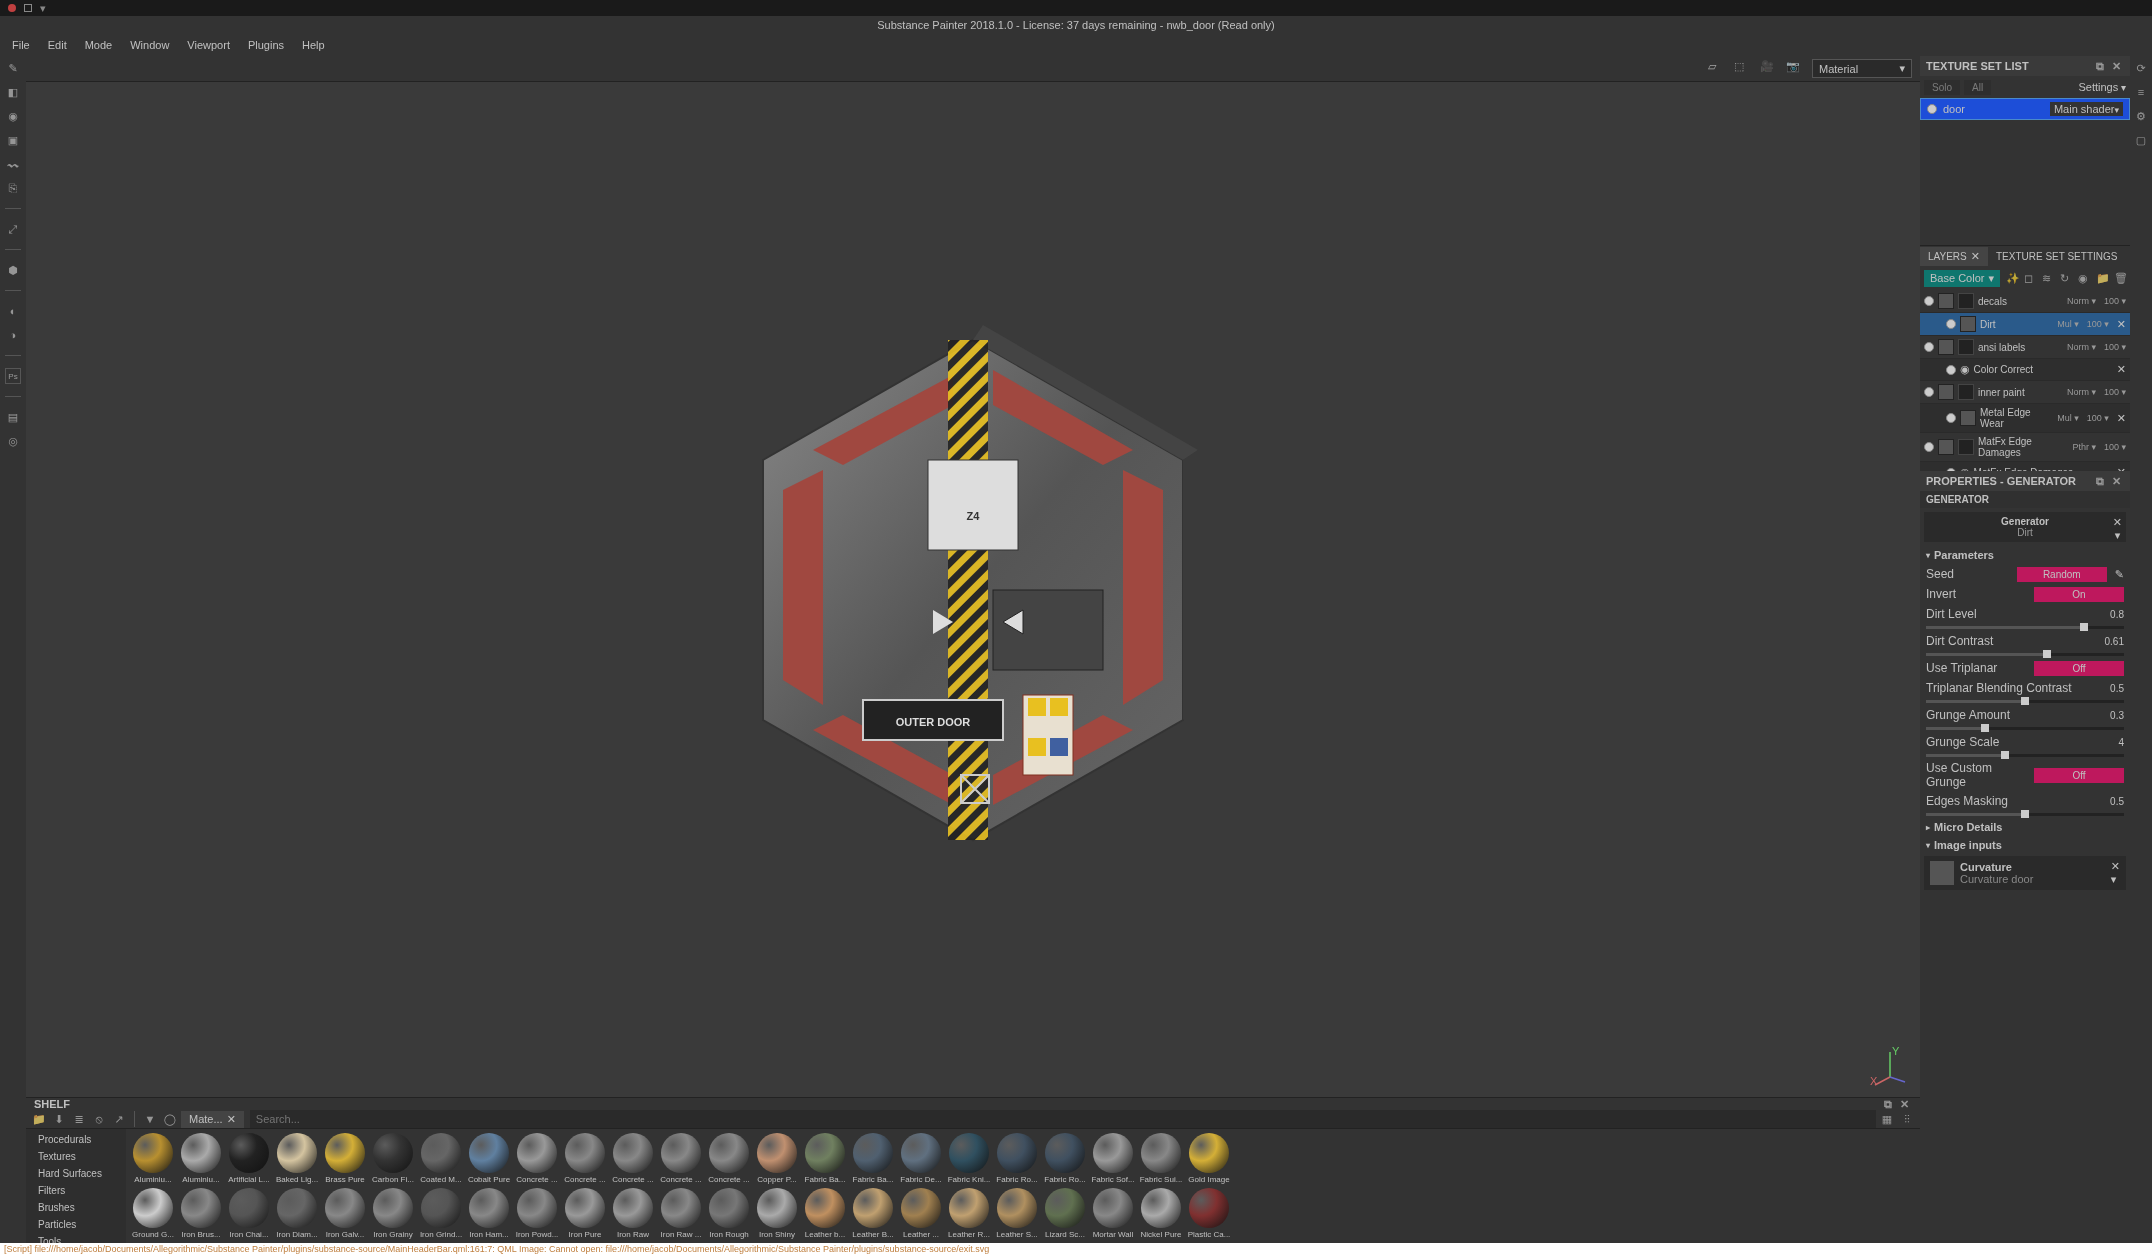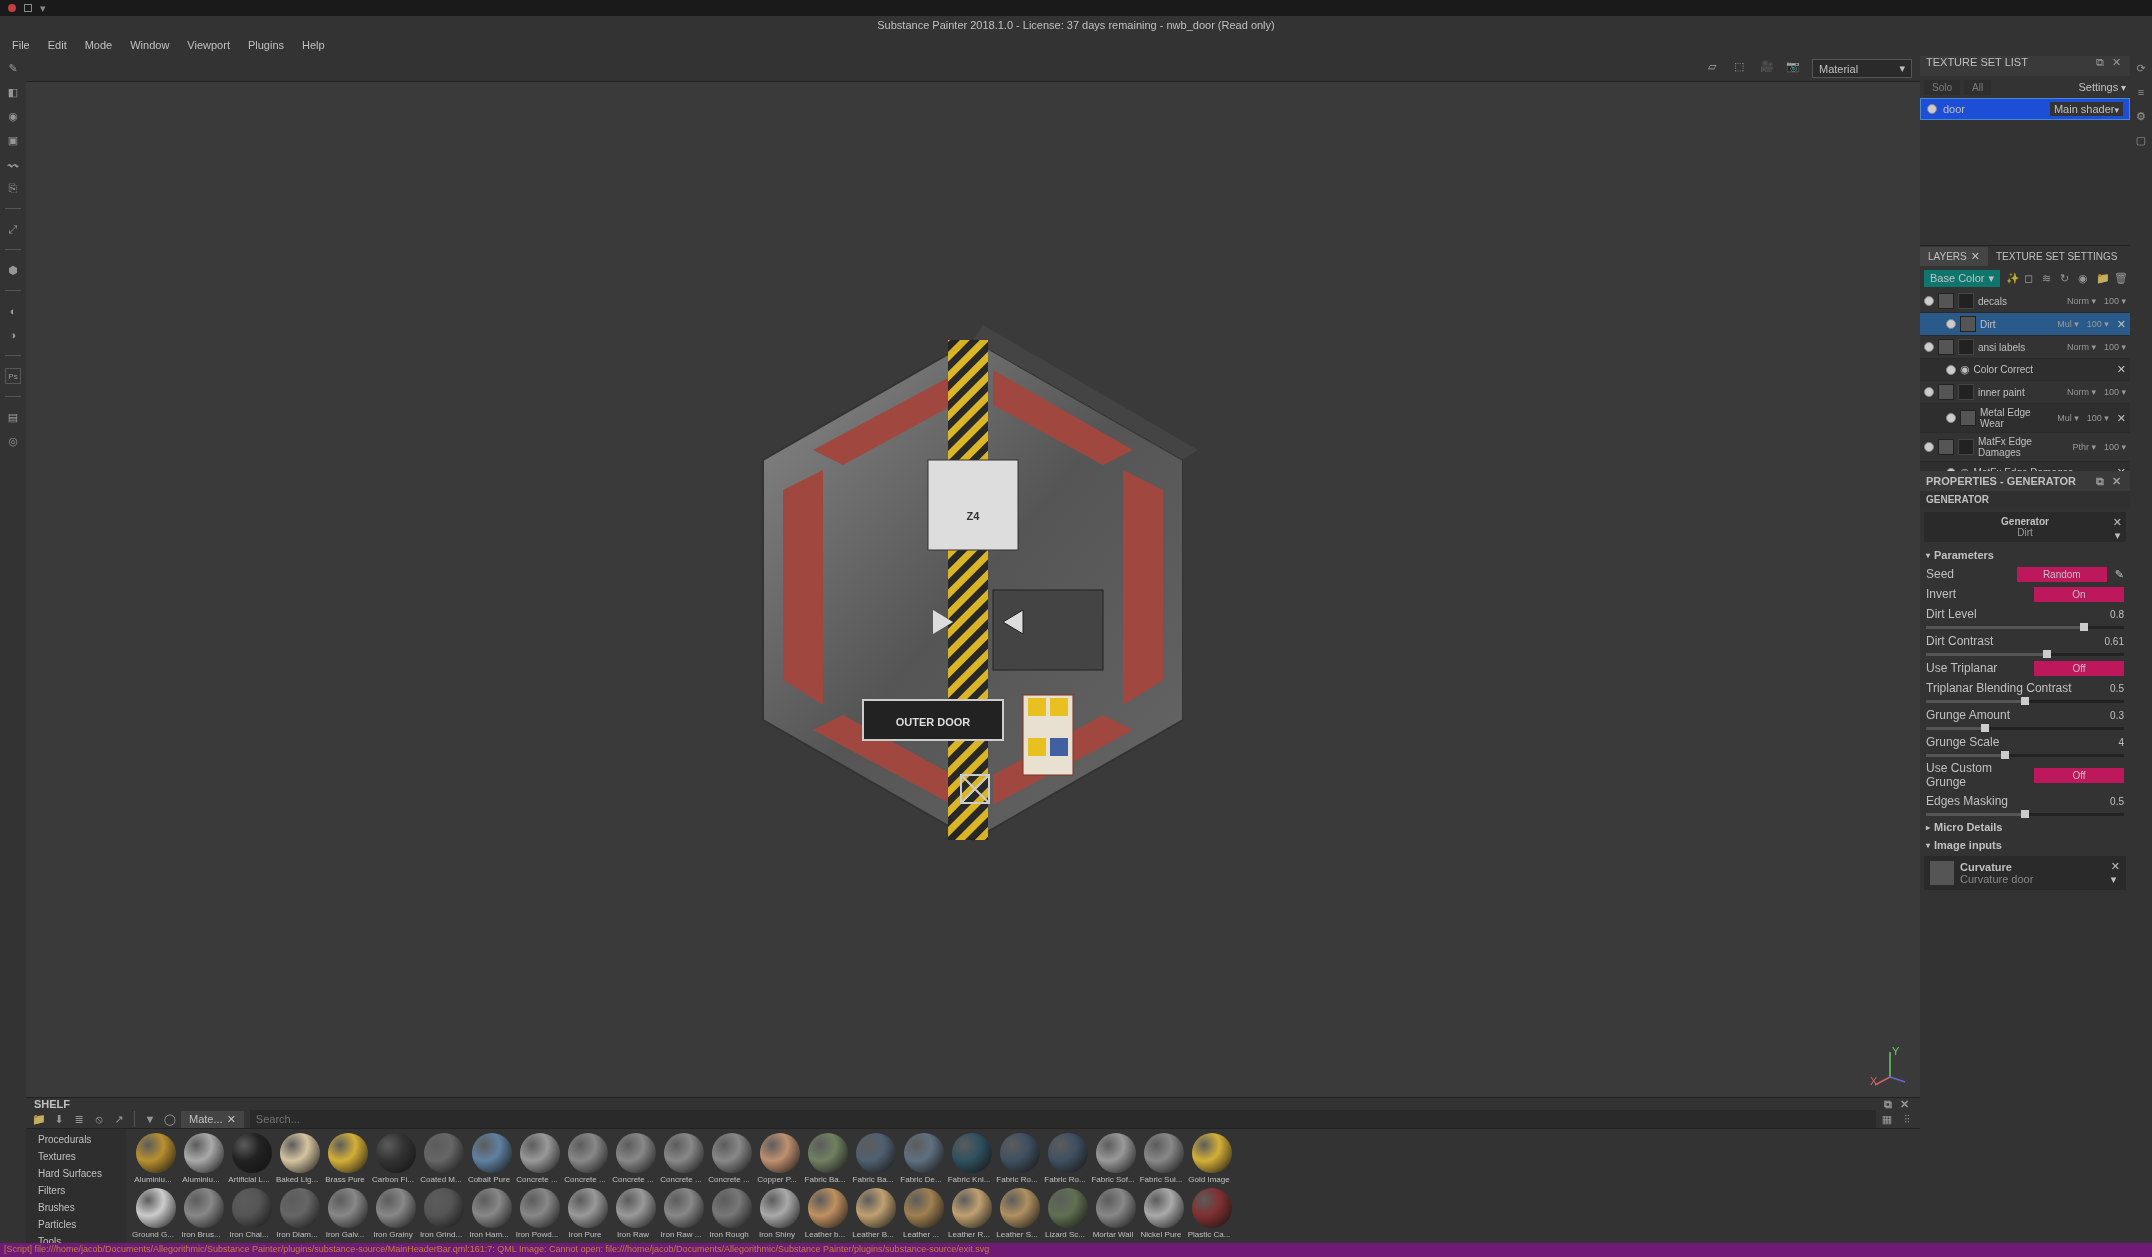--- a/index.html
+++ b/index.html
@@ -26,28 +26,28 @@
 .shelf-toolbar{height:24px;display:flex;align-items:center;gap:2px;padding:0 4px;border-bottom:1px solid #222}
 .shelf-btn{width:18px;height:18px;cursor:pointer;display:flex;align-items:center;justify-content:center;opacity:0.7}
 .shelf-search{flex:1;background:#2a2a2a;border:none;padding:3px 6px;color:#888;margin-left:4px}
 .shelf-tab{background:#444;padding:2px 8px;display:flex;align-items:center;gap:4px;font-size:10px}
 .shelf-body{flex:1;display:flex}
 .shelf-sidebar{width:100px;background:#2e2e2e;display:flex;flex-direction:column;padding:2px 0}
 .shelf-cat{padding:3px 12px;cursor:pointer;font-size:10px}
 .shelf-cat.active{background:#2a5a8a}
 .shelf-grid{flex:1;overflow:hidden;padding:4px;display:flex;flex-direction:column;gap:4px}
 .mat-row{display:flex;gap:2px}
-.mat-cell{width:46px;display:flex;flex-direction:column;align-items:flex-end;gap:2px;cursor:pointer}
+.mat-cell{width:46px;display:flex;flex-direction:column;align-items:center;gap:2px;cursor:pointer}
 .mat-ball{width:40px;height:40px;border-radius:50%;background:radial-gradient(circle at 30% 30%,#888,#333)}
 .mat-label{font-size:8px;text-align:center;white-space:nowrap;overflow:hidden;text-overflow:ellipsis;width:46px}
-.status-bar{position:absolute;bottom:0;left:0;right:0;height:14px;background:#701a75;font-size:9px;color:#c08040;padding:1px 4px;white-space:nowrap;overflow:hidden}
+.status-bar{position:absolute;bottom:0;left:0;right:0;height:14px;background:#ffffff;font-size:9px;color:#c08040;padding:1px 4px;white-space:nowrap;overflow:hidden}
 .right-sidebar{width:22px;background:#333;display:flex;flex-direction:column;align-items:center;padding-top:4px;gap:8px}
 .right-panel{width:210px;background:#333;display:flex;flex-direction:column}
 .panel-section{border-bottom:1px solid #222}
-.panel-header{height:20px;background:#3a3a3a;display:flex;align-items:flex-start;justify-content:space-between;padding:0 6px;font-size:10px;font-weight:normal}
+.panel-header{height:20px;background:#3a3a3a;display:flex;align-items:center;justify-content:space-between;padding:0 6px;font-size:10px;font-weight:bold}
 .panel-header-icons{display:flex;gap:4px}
 .hdr-icon{width:12px;height:12px;cursor:pointer;opacity:0.7}
 .tset-toolbar{height:22px;display:flex;align-items:center;padding:0 4px;gap:4px}
 .btn-small{background:#2a2a2a;padding:2px 8px;font-size:10px;cursor:pointer;opacity:0.5}
 .settings-drop{margin-left:auto;font-size:10px;cursor:pointer}
 .tset-item{display:flex;align-items:center;padding:3px 6px;gap:6px;background:#1d4ed8;border:1px solid #4a8aca}
 .tset-shader{margin-left:auto;background:#333;padding:1px 4px;font-size:9px}
 .tabs-row{display:flex;height:20px;align-items:center}
 .tab{padding:3px 8px;font-size:10px;cursor:pointer;display:flex;align-items:center;gap:4px}
 .tab.active{background:#444}

